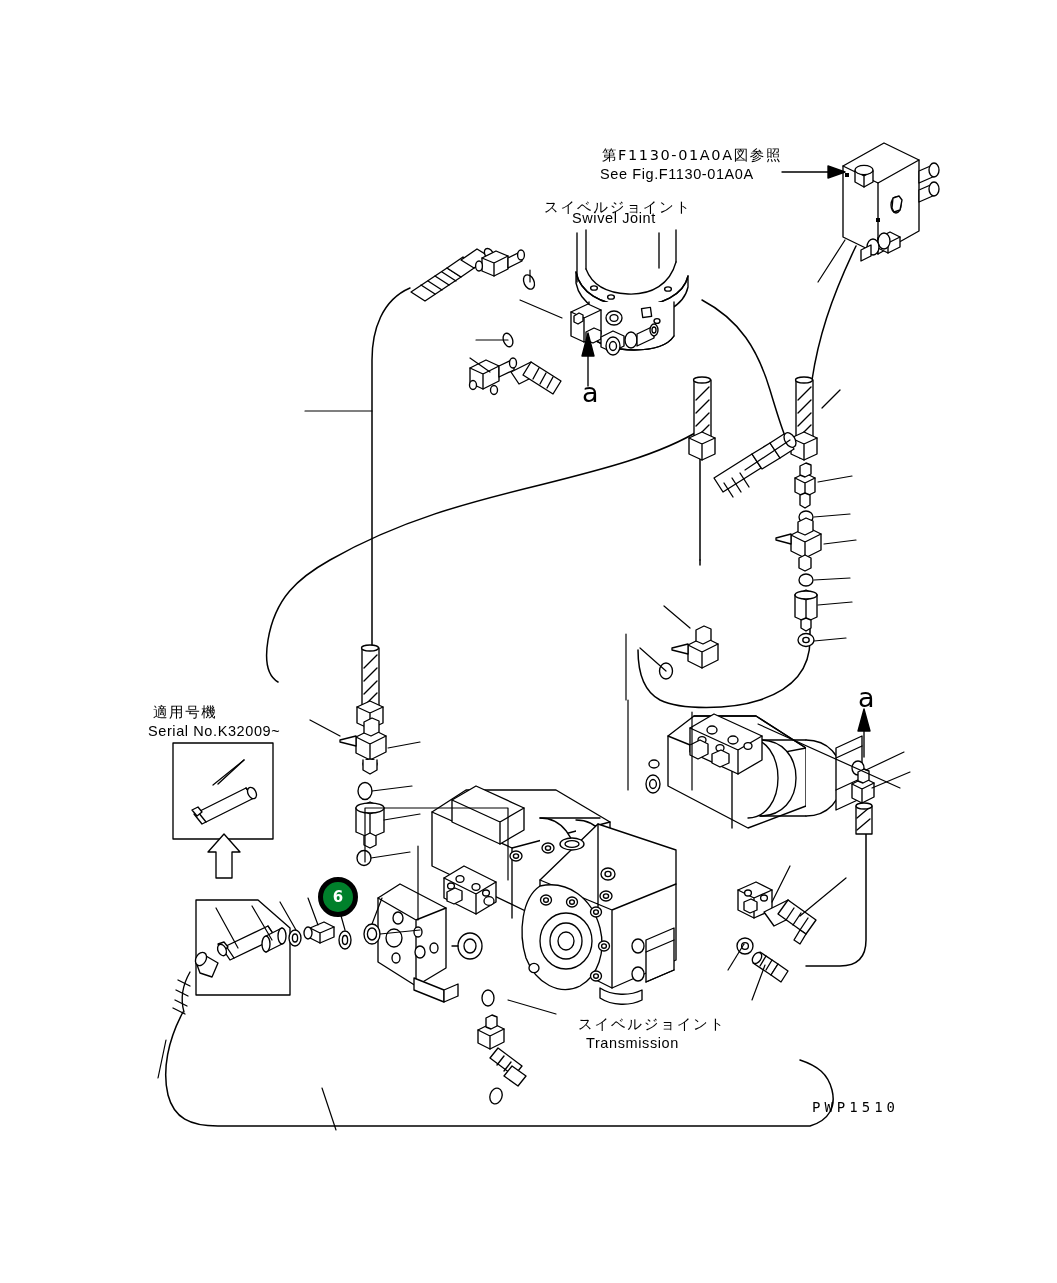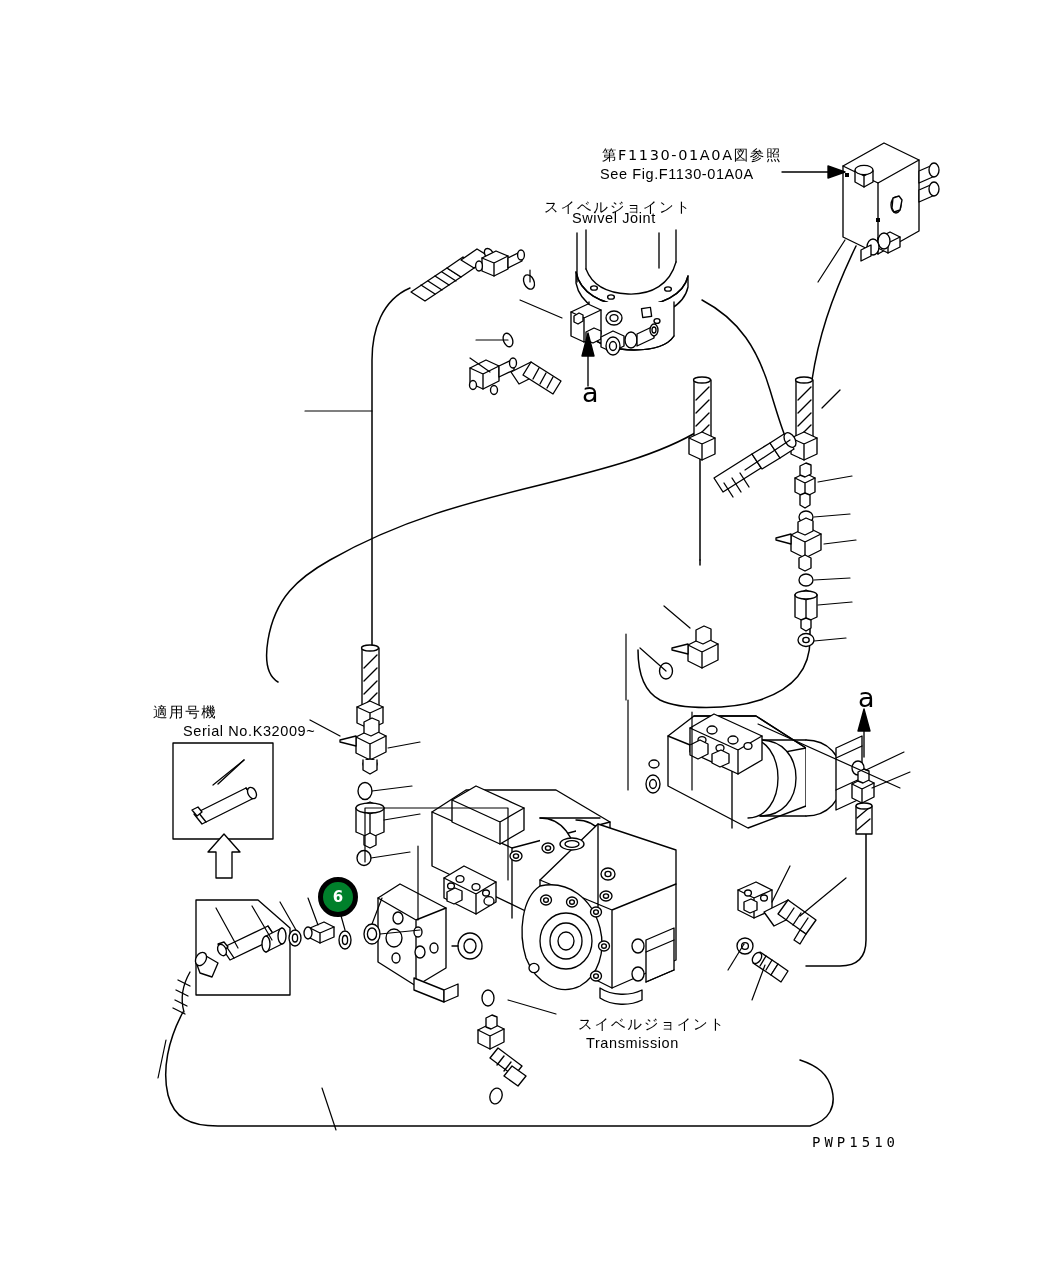--- a/index.html
+++ b/index.html
@@ -541,27 +541,27 @@
     </g>
   </svg>
 
   <div class="lbl jp" style="left:602px;top:147px;">第F1130-01A0A図参照</div>
   <div class="lbl en" style="left:600px;top:166px;">See Fig.F1130-01A0A</div>
 
   <div class="lbl jp" style="left:544px;top:199px;">スイベルジョイント</div>
   <div class="lbl en" style="left:572px;top:210px;">Swivel Joint</div>
 
   <div class="lbl jp" style="left:153px;top:704px;">適用号機</div>
-  <div class="lbl en" style="left:148px;top:723px;margin-left:35px;">Serial No.K32009~</div>
+  <div class="lbl en" style="left:148px;top:723px;">Serial No.K32009~</div>
 
   <div class="lbl jp" style="left:578px;top:1016px;">スイベルジョイント</div>
   <div class="lbl en" style="left:586px;top:1035px;">Transmission</div>
 
   <div class="lbl mk" style="left:582px;top:377px;">a</div>
   <div class="lbl mk" style="left:858px;top:682px;">a</div>
 
-  <div class="lbl dwg" style="left:812px;top:1134px;">PWP1510</div>
+  <div class="lbl dwg" style="left:812px;top:1099px;">PWP1510</div>
 
   <div class="callout" id="callout-6" style="left: 318px; top: 877px; width: 40px; height: 40px; background: rgb(0, 128, 43); border: 5px solid rgb(0, 0, 0); color: rgb(255, 255, 255);">
     <span>6</span>
   </div>
 
 </div>
 
 </body></html>

